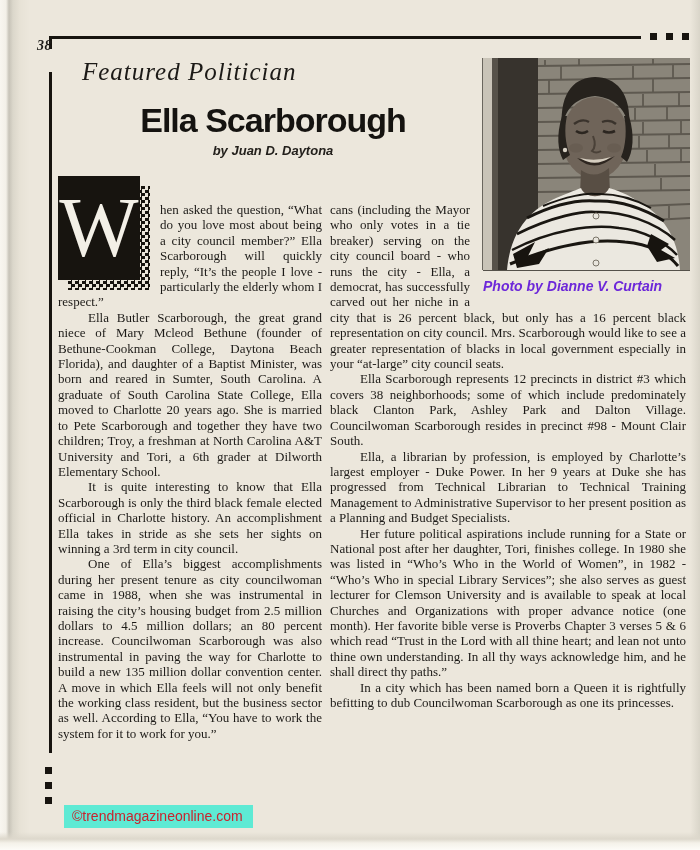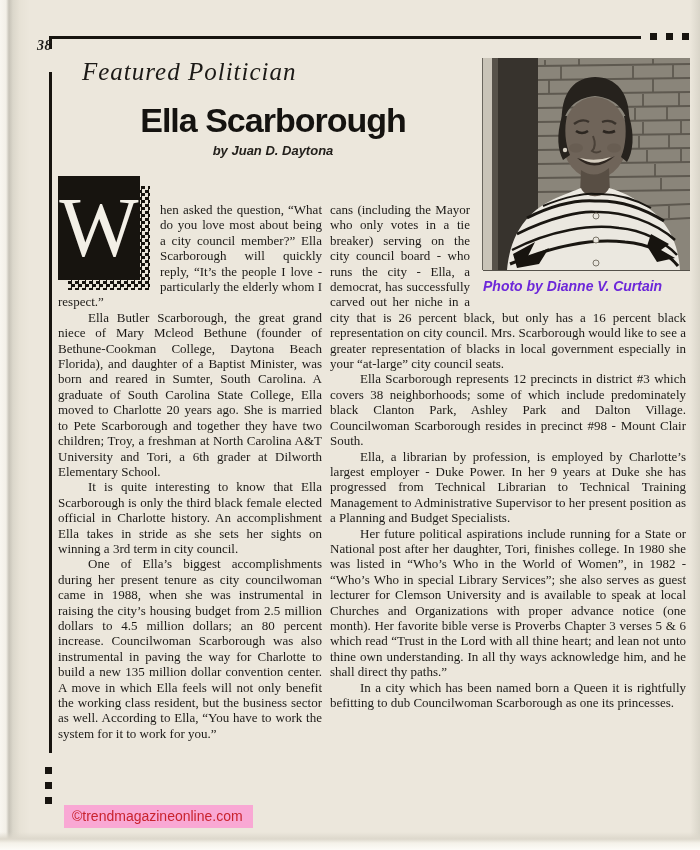--- a/index.html
+++ b/index.html
@@ -46,21 +46,21 @@
   .dropcap-box{float:left;width:92px;height:114px;position:relative;
     margin:-26px 10px 2px 0;}
   .dropcap-checker{position:absolute;left:10px;top:10px;width:82px;height:104px;
     background:conic-gradient(#17140f 25%,#ebe6da 0 50%,#17140f 0 75%,#ebe6da 0);
     background-size:7px 7px;}
   .dropcap-face{position:absolute;left:0;top:0;width:82px;height:104px;background:#17140f;
     display:flex;align-items:center;justify-content:center;
     color:#f3f0e7;font-family:"Liberation Serif", serif;font-size:84px;line-height:1;}
   .photo-spacer{float:right;width:216px;height:107px;}
   
-  .watermark{position:absolute;left:64px;top:805px;background:#f9a8d4;
+  .watermark{position:absolute;left:64px;top:805px;background:#5eead4;
     padding:3px 10px 4px 8px;font:14px "Liberation Sans", sans-serif;color:#c9232e;}
 </style>
 </head>
 <body>
 
 <div class="scan">
 
   <div class="edge-left"></div>
   <div class="edge-right"></div>
   <div class="edge-bottom"></div>

